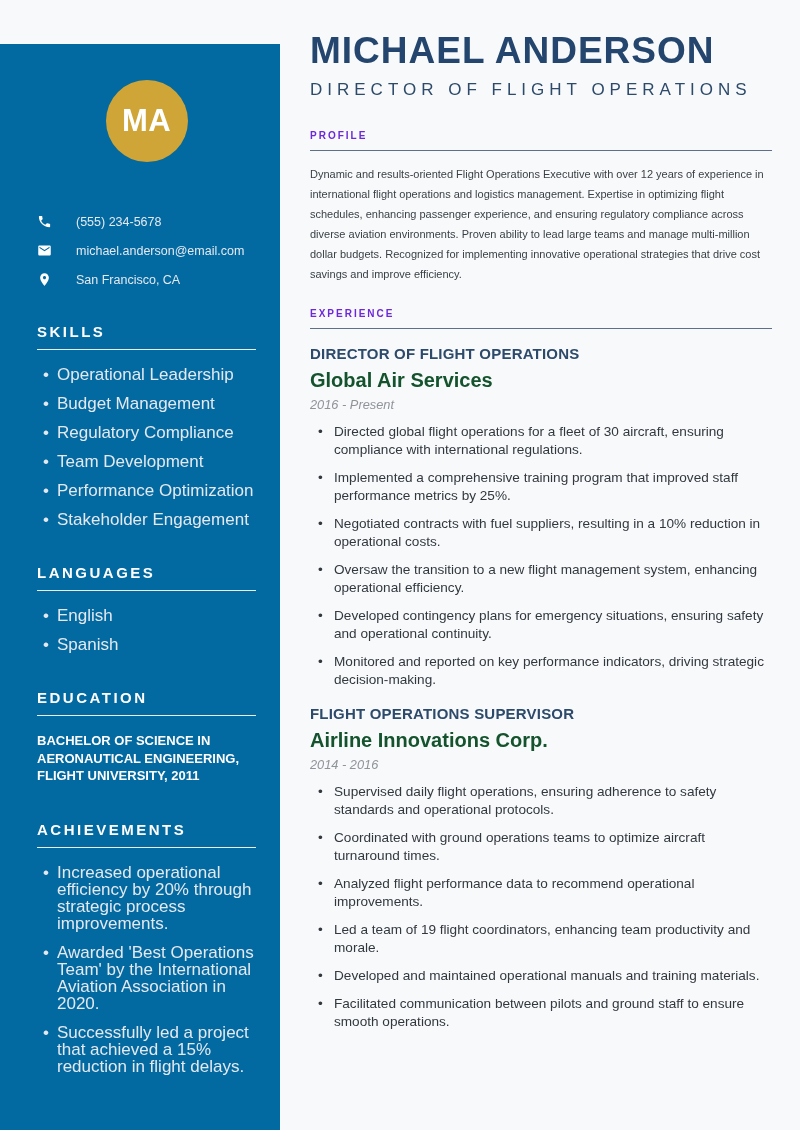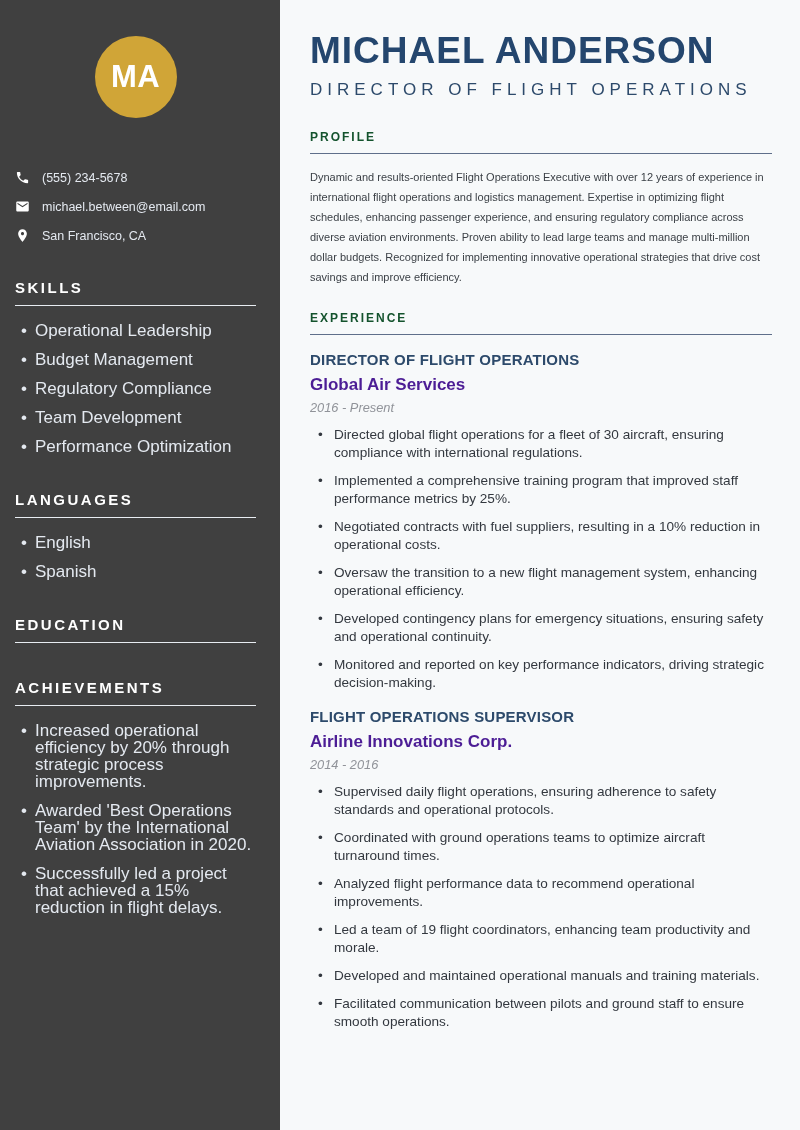--- a/index.html
+++ b/index.html
@@ -12,23 +12,24 @@
     width: 800px;
     height: 1130px;
     display: flex;
     overflow: hidden;
   }
 
   
   .sidebar {
     width: 280px;
     min-width: 280px;
-    background: #404040;
+    background: #0369a1;
     color: #e9edf3;
-    padding: 36px 24px 30px 15px;
+    padding: 36px 24px 30px 37px;
+    margin-top: 44px;
   }
   .avatar-wrap { display: flex; justify-content: center; }
   .avatar {
     width: 82px; height: 82px;
     border-radius: 50%;
     background: #d0a537;
     display: flex; align-items: center; justify-content: center;
     color: #ffffff;
     font-size: 31px;
     font-weight: bold;
@@ -41,21 +42,21 @@
     font-size: 15px;
     font-weight: bold;
     letter-spacing: 2.5px;
     padding-bottom: 9px;
     border-bottom: 1.5px solid #e8edf2;
     margin-bottom: 16px;
   }
   .contact-item {
     display: flex;
     align-items: center;
-    gap: 12px;
+    gap: 24px;
     margin-bottom: 14px;
     font-size: 12.5px;
     color: #e4e9f0;
   }
   .contact-item .cicon { width: 15px; height: 15px; flex: 0 0 15px; display: inline-flex; }
   .contact-item .cicon svg { width: 15px; height: 15px; fill: #ffffff; }
   ul.side-list {
     list-style: none;
     margin-left: 6px;
   }
@@ -95,22 +96,22 @@
     line-height: 1.0;
   }
   .job-subtitle {
     color: #2d4a6b;
     font-size: 17px;
     letter-spacing: 5px;
     margin-top: 11px;
     font-weight: normal;
   }
   .main-heading {
-    color: #14532d;
-    font-size: 12px;
+    color: #6d28d9;
+    font-size: 10px;
     font-weight: bold;
     letter-spacing: 2px;
     padding-bottom: 9px;
     border-bottom: 1px solid #5f6f8a;
   }
   .profile-section { margin-top: 30px; }
   .profile-text {
     margin-top: 13px;
     font-size: 11px;
     line-height: 20px;
@@ -118,22 +119,22 @@
   }
   .experience-section { margin-top: 24px; }
   .job { margin-top: 16px; }
   .job-title {
     color: #2d4a6b;
     font-size: 15px;
     font-weight: bold;
     letter-spacing: 0.2px;
   }
   .job-company {
-    color: #4c1d95;
-    font-size: 17px;
+    color: #14532d;
+    font-size: 20px;
     font-weight: bold;
     margin-top: 7px;
   }
   .job-dates {
     color: #909399;
     font-size: 12.8px;
     font-style: italic;
     margin-top: 5px;
   }
   ul.job-bullets {
@@ -179,54 +180,56 @@
         </span>
         <span>(555) 234-5678</span>
       </div>
 
       <div class="contact-item">
         <span class="cicon">
           <svg viewBox="0 0 24 24">
               <path d="M20 4H4c-1.1 0-1.99.9-1.99 2L2 18c0 1.1.9 2 2 2h16c1.1 0 2-.9 2-2V6c0-1.1-.9-2-2-2zm0 4l-8 5-8-5V6l8 5 8-5v2z"></path>
             </svg>
         </span>
-        <span>michael.between@email.com</span>
+        <span>michael.anderson@email.com</span>
       </div>
 
       <div class="contact-item">
         <span class="cicon">
           <svg viewBox="0 0 24 24">
               <path d="M12 2C8.13 2 5 5.13 5 9c0 5.25 7 13 7 13s7-7.75 7-13c0-3.87-3.13-7-7-7zm0 9.5c-1.38 0-2.5-1.12-2.5-2.5s1.12-2.5 2.5-2.5 2.5 1.12 2.5 2.5-1.12 2.5-2.5 2.5z"></path>
             </svg>
         </span>
         <span>San Francisco, CA</span>
       </div>
     </section>
 
     <section class="side-section">
       <div class="side-heading">SKILLS</div>
       <ul class="side-list">
         <li>Operational Leadership</li>
         <li>Budget Management</li>
         <li>Regulatory Compliance</li>
         <li>Team Development</li>
         <li>Performance Optimization</li>
+        <li>Stakeholder Engagement</li>
       </ul>
     </section>
 
     <section class="side-section">
       <div class="side-heading">LANGUAGES</div>
       <ul class="side-list">
         <li>English</li>
         <li>Spanish</li>
       </ul>
     </section>
 
     <section class="side-section">
       <div class="side-heading">EDUCATION</div>
+      <div class="edu-degree">BACHELOR OF SCIENCE IN AERONAUTICAL ENGINEERING, FLIGHT UNIVERSITY, 2011</div>
     </section>
 
     <section class="side-section">
       <div class="side-heading">ACHIEVEMENTS</div>
       <ul class="side-list">
         <li>Increased operational efficiency by 20% through strategic process improvements.</li>
         <li>Awarded 'Best Operations Team' by the International Aviation Association in 2020.</li>
         <li>Successfully led a project that achieved a 15% reduction in flight delays.</li>
       </ul>
     </section>

